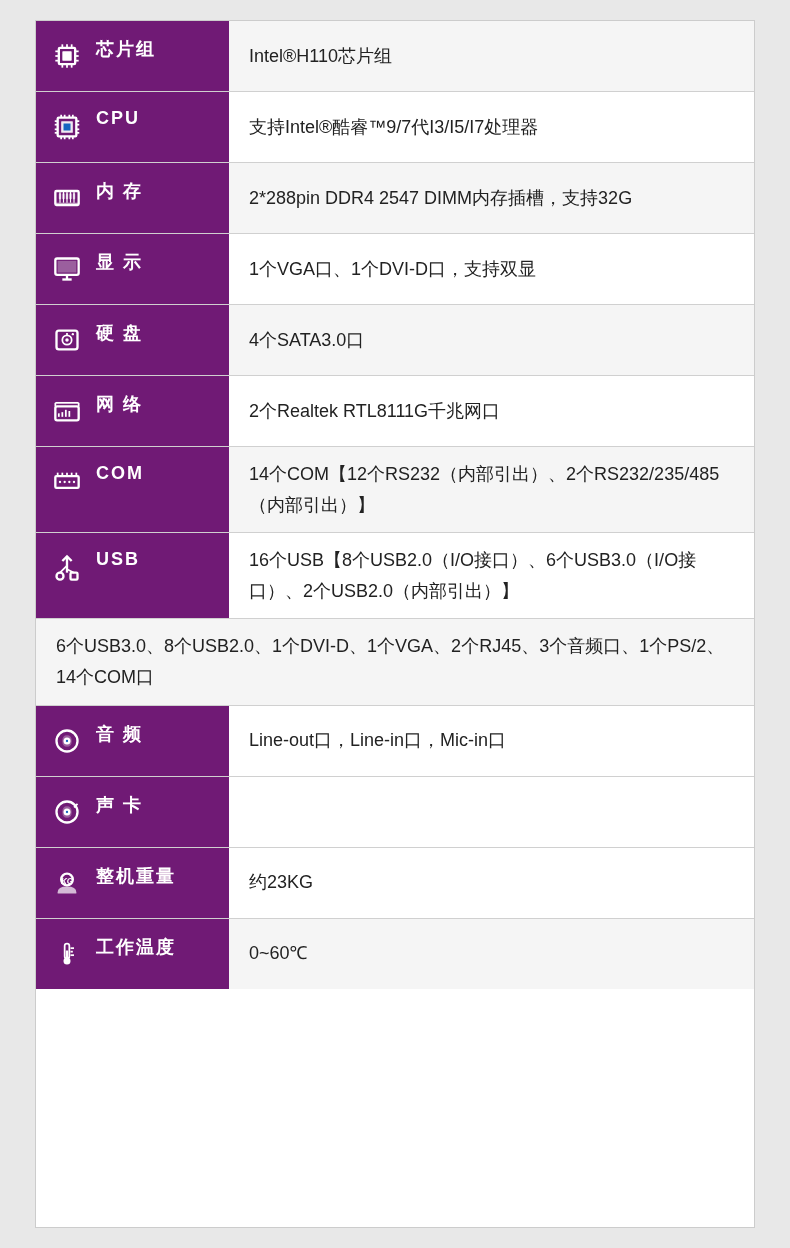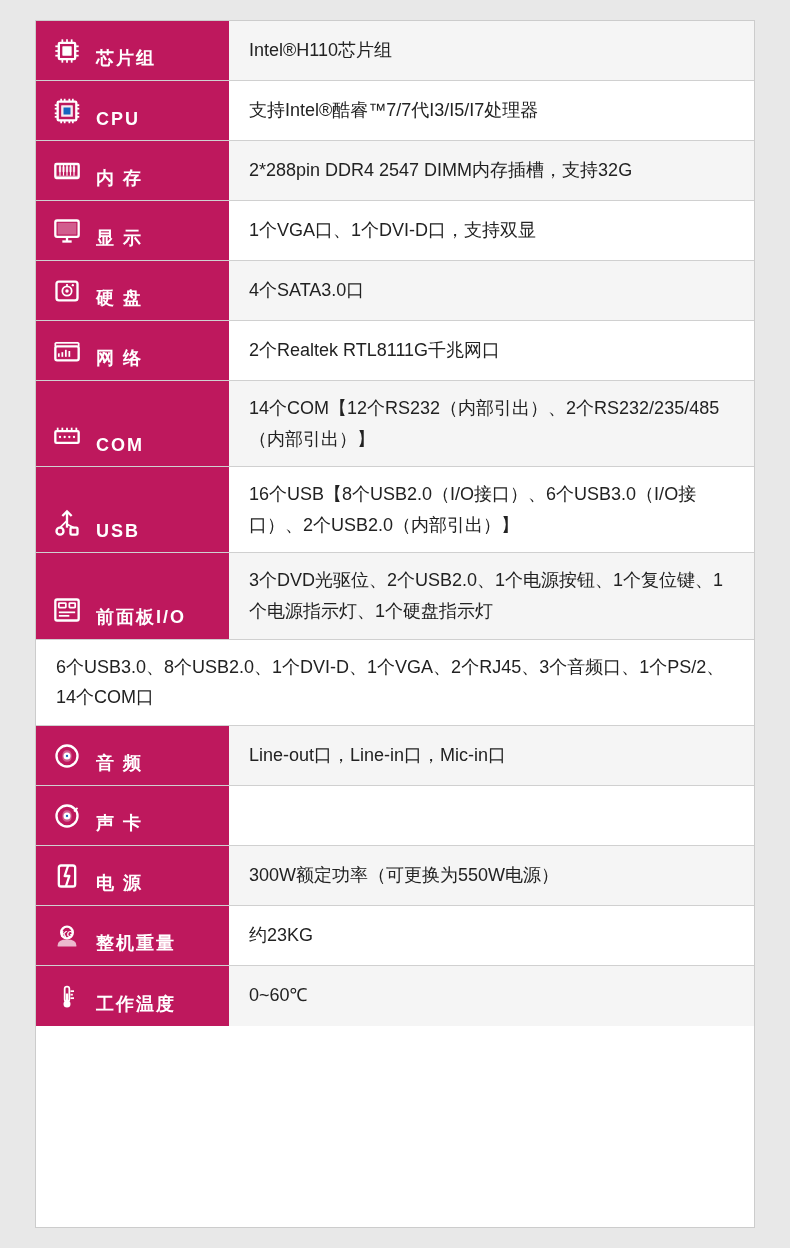--- a/index.html
+++ b/index.html
@@ -20,25 +20,25 @@
       display: flex;
       border-bottom: 1px solid #d0d0d0;
       min-height: 60px;
     }
     .spec-row:last-child {
       border-bottom: none;
     }
     .spec-label {
       width: 193px;
       min-width: 193px;
-      background: #be185d;
-      display: flex;
-      align-items: flex-end;
+      background: #701a75;
+      display: flex;
+      align-items: flex-start;
       justify-content: flex-start;
-      padding: 10px 12px;
+      padding: 16px 12px;
       gap: 10px;
       color: #fff;
     }
     .spec-icon {
       width: 38px;
       height: 38px;
       display: flex;
       align-items: center;
       justify-content: center;
       flex-shrink: 0;
@@ -122,21 +122,21 @@
         <line x1="1.5" y1="14" x2="4" y2="14" stroke="white" stroke-width="1.5"></line>
         <line x1="1.5" y1="17" x2="4" y2="17" stroke="white" stroke-width="1.5"></line>
         <line x1="20" y1="7" x2="22.5" y2="7" stroke="white" stroke-width="1.5"></line>
         <line x1="20" y1="10" x2="22.5" y2="10" stroke="white" stroke-width="1.5"></line>
         <line x1="20" y1="14" x2="22.5" y2="14" stroke="white" stroke-width="1.5"></line>
         <line x1="20" y1="17" x2="22.5" y2="17" stroke="white" stroke-width="1.5"></line>
       </svg>
         </span>
         <span class="spec-label-text">CPU</span>
       </div>
-      <div class="spec-value">支持Intel®酷睿™7/7代I3/I5/I7处理器</div>
+      <div class="spec-value">支持Intel®酷睿™9/7代I3/I5/I7处理器</div>
     </div>
     <div class="spec-row">
       <div class="spec-label">
         <span class="spec-icon">
           <svg viewBox="0 0 24 24" xmlns="http://www.w3.org/2000/svg">
         <rect x="2" y="6" width="20" height="12" rx="1" fill="none" stroke="white" stroke-width="2"></rect>
         <rect x="2" y="16" width="20" height="2" fill="white" opacity="0.5"></rect>
         <line x1="6" y1="6" x2="6" y2="16" stroke="white" stroke-width="1"></line>
         <line x1="9" y1="6" x2="9" y2="16" stroke="white" stroke-width="1"></line>
         <line x1="12" y1="6" x2="12" y2="16" stroke="white" stroke-width="1"></line>
@@ -230,35 +230,20 @@
         <rect x="15" y="16" width="6" height="6" rx="1" fill="none" stroke="white" stroke-width="2"></rect>
         <line x1="12" y1="10" x2="6" y2="16" stroke="white" stroke-width="1.5"></line>
         <line x1="12" y1="13" x2="18" y2="16" stroke="white" stroke-width="1.5"></line>
       </svg>
         </span>
         <span class="spec-label-text">USB</span>
       </div>
       <div class="spec-value">16个USB【8个USB2.0（I/O接口）、6个USB3.0（I/O接口）、2个USB2.0（内部引出）】</div>
     </div>
     <div class="spec-row">
-      <div class="spec-label">
-        <span class="spec-icon">
-          <svg viewBox="0 0 24 24" xmlns="http://www.w3.org/2000/svg">
-        <rect x="2" y="3" width="20" height="18" rx="1.5" fill="none" stroke="white" stroke-width="2"></rect>
-        <rect x="5" y="6" width="6" height="4" rx="0.5" fill="none" stroke="white" stroke-width="1.5"></rect>
-        <rect x="14" y="6" width="5" height="4" rx="0.5" fill="none" stroke="white" stroke-width="1.5"></rect>
-        <line x1="5" y1="14" x2="19" y2="14" stroke="white" stroke-width="1.5"></line>
-        <line x1="5" y1="17" x2="14" y2="17" stroke="white" stroke-width="1.5"></line>
-      </svg>
-        </span>
-        <span class="spec-label-text">前面板I/O</span>
-      </div>
-      <div class="spec-value">3个DVD光驱位、2个USB2.0、1个电源按钮、1个复位键、1个电源指示灯、1个硬盘指示灯</div>
-    </div>
-    <div class="spec-row">
       <div class="spec-value">6个USB3.0、8个USB2.0、1个DVI-D、1个VGA、2个RJ45、3个音频口、1个PS/2、14个COM口</div>
     </div>
     <div class="spec-row">
       <div class="spec-label">
         <span class="spec-icon">
           <svg viewBox="0 0 24 24" xmlns="http://www.w3.org/2000/svg">
         <circle cx="12" cy="12" r="9" fill="none" stroke="white" stroke-width="2"></circle>
         <path d="M8 12 Q8 7 12 7 Q16 7 16 12 Q16 17 12 17 Q8 17 8 12" fill="white" opacity="0.3"></path>
         <circle cx="12" cy="12" r="3" fill="white"></circle>
         <circle cx="12" cy="12" r="1" fill="#1565c0"></circle>
@@ -274,32 +259,20 @@
           <svg viewBox="0 0 24 24" xmlns="http://www.w3.org/2000/svg">
         <circle cx="12" cy="12" r="9" fill="none" stroke="white" stroke-width="2"></circle>
         <path d="M8 12 Q8 7 12 7 Q16 7 16 12 Q16 17 12 17 Q8 17 8 12" fill="white" opacity="0.3"></path>
         <circle cx="12" cy="12" r="3" fill="white"></circle>
         <circle cx="12" cy="12" r="1" fill="#1565c0"></circle>
         <line x1="18" y1="8" x2="21" y2="5" stroke="white" stroke-width="1.5"></line>
       </svg>
         </span>
         <span class="spec-label-text">声 卡</span>
       </div>
-    </div>
-    <div class="spec-row">
-      <div class="spec-label">
-        <span class="spec-icon">
-          <svg viewBox="0 0 24 24" xmlns="http://www.w3.org/2000/svg">
-        <rect x="5" y="3" width="14" height="18" rx="2" fill="none" stroke="white" stroke-width="2"></rect>
-        <path d="M13 3 L10 12 L14 12 L11 21" stroke="white" stroke-width="2" fill="none" stroke-linejoin="round"></path>
-      </svg>
-        </span>
-        <span class="spec-label-text">电 源</span>
-      </div>
-      <div class="spec-value">300W额定功率（可更换为550W电源）</div>
     </div>
     <div class="spec-row">
       <div class="spec-label">
         <span class="spec-icon">
           <svg viewBox="0 0 24 24" xmlns="http://www.w3.org/2000/svg">
         <circle cx="12" cy="9" r="5" fill="none" stroke="white" stroke-width="2"></circle>
         <text x="12" y="13" text-anchor="middle" font-size="7" fill="white" font-weight="bold">KG</text>
         <path d="M4 20 Q4 15 12 15 Q20 15 20 20 L20 21 L4 21 Z" fill="white" opacity="0.7"></path>
       </svg>
         </span>

